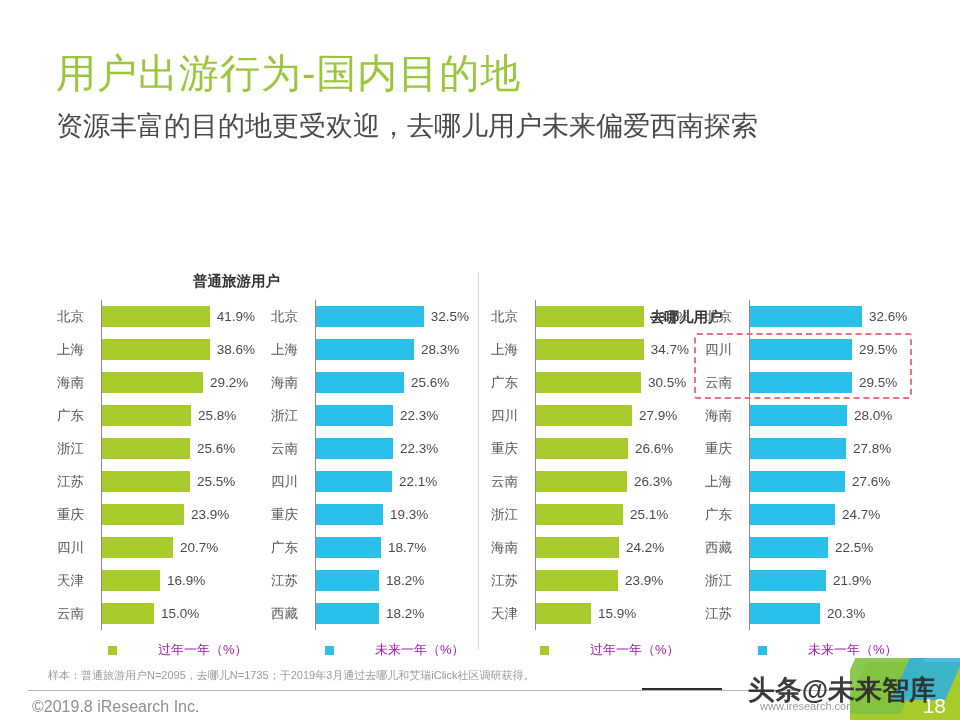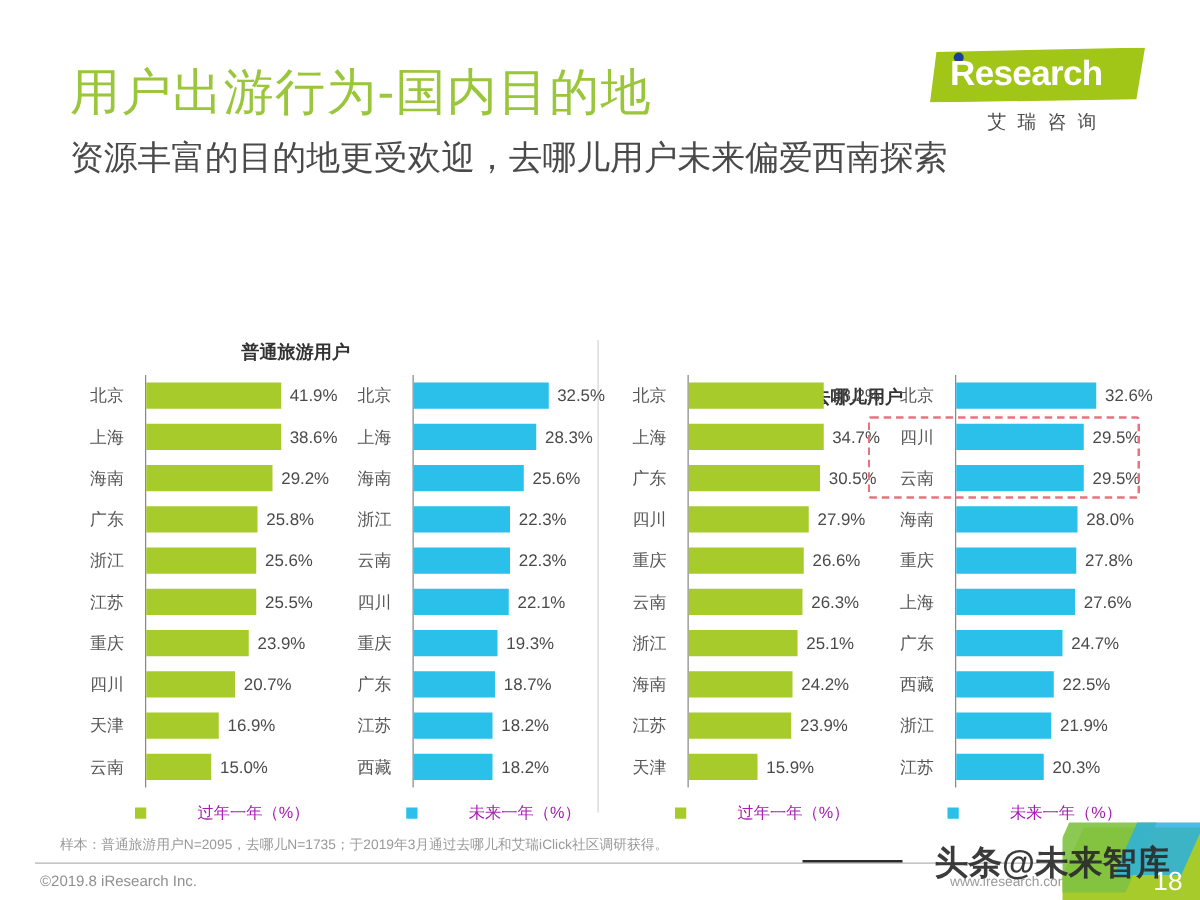--- a/index.html
+++ b/index.html
@@ -54,21 +54,21 @@
     position: absolute; top: 272px; font-size: 14.5px; font-weight: 700; color: #333;
   }
   .panel-head-l { left: 193px; text-align: right; }
   .panel-head-r { left: 650px; margin-top: 36px; }
 
   .divider {
     position: absolute; left: 478px; top: 272px; width: 1px; height: 378px;
     background: #d6d6d6;
   }
 
-  .grid { position: absolute; top: 300px; left: 16px; width: 892px; height: 330px; }
+  .grid { position: absolute; top: 300px; left: 1px; width: 892px; height: 330px; }
   .col { position: absolute; top: 0; height: 330px; }
   .col-1 { left: 54px;  width: 200px; }
   .col-2 { left: 268px; width: 200px; }
   .col-3 { left: 488px; width: 200px; }
   .col-4 { left: 702px; width: 210px; }
 
   .row { position: relative; height: 33px; display: flex; align-items: center; }
   .rlabel {
     width: 46px; flex: 0 0 46px; text-align: left; font-size: 13.5px;
     color: #555; padding-left: 2px;
@@ -107,21 +107,21 @@
     font-size: 11px; color: #9a9a9a;
   }
 
   
   .foot-rule {
     position: absolute; left: 28px; top: 690px; width: 904px; height: 1px;
     background: #b4b4b4;
   }
   .copyright {
     position: absolute; left: 32px; top: 698px;
-    font-size: 12px; color: #8f8f8f;
+    font-size: 16px; color: #8f8f8f;
   }
   .url {
     position: absolute; left: 760px; top: 700px;
     font-size: 11px; color: #9a9a9a;
   }
   .page-num {
     position: absolute; right: 14px; top: 694px;
     font-size: 21px; color: #ffffff; font-weight: 400;
   }
   .corner-deco {
@@ -150,27 +150,20 @@
   }
 </style>
 </head>
 <body>
 
 <div class="slide">
 
   <div class="title">用户出游行为-国内目的地</div>
   <div class="subtitle">资源丰富的目的地更受欢迎，去哪儿用户未来偏爱西南探索</div>
 
-  <div class="logo-wrap">
-    <div class="logo-shape">
-      <span class="logo-i-dot"></span>
-      <span class="logo-text">Research</span>
-    </div>
-    <div class="logo-cn">艾瑞咨询</div>
-  </div>
 
   <div class="panel-head-l">普通旅游用户</div>
   <div class="panel-head-r">去哪儿用户</div>
   <div class="divider"></div>
 
   <div class="grid">
     <div class="col col-1" id="col-1">
         <div class="axis-full"></div>
         <div class="row">
           <span class="rlabel">北京</span>

